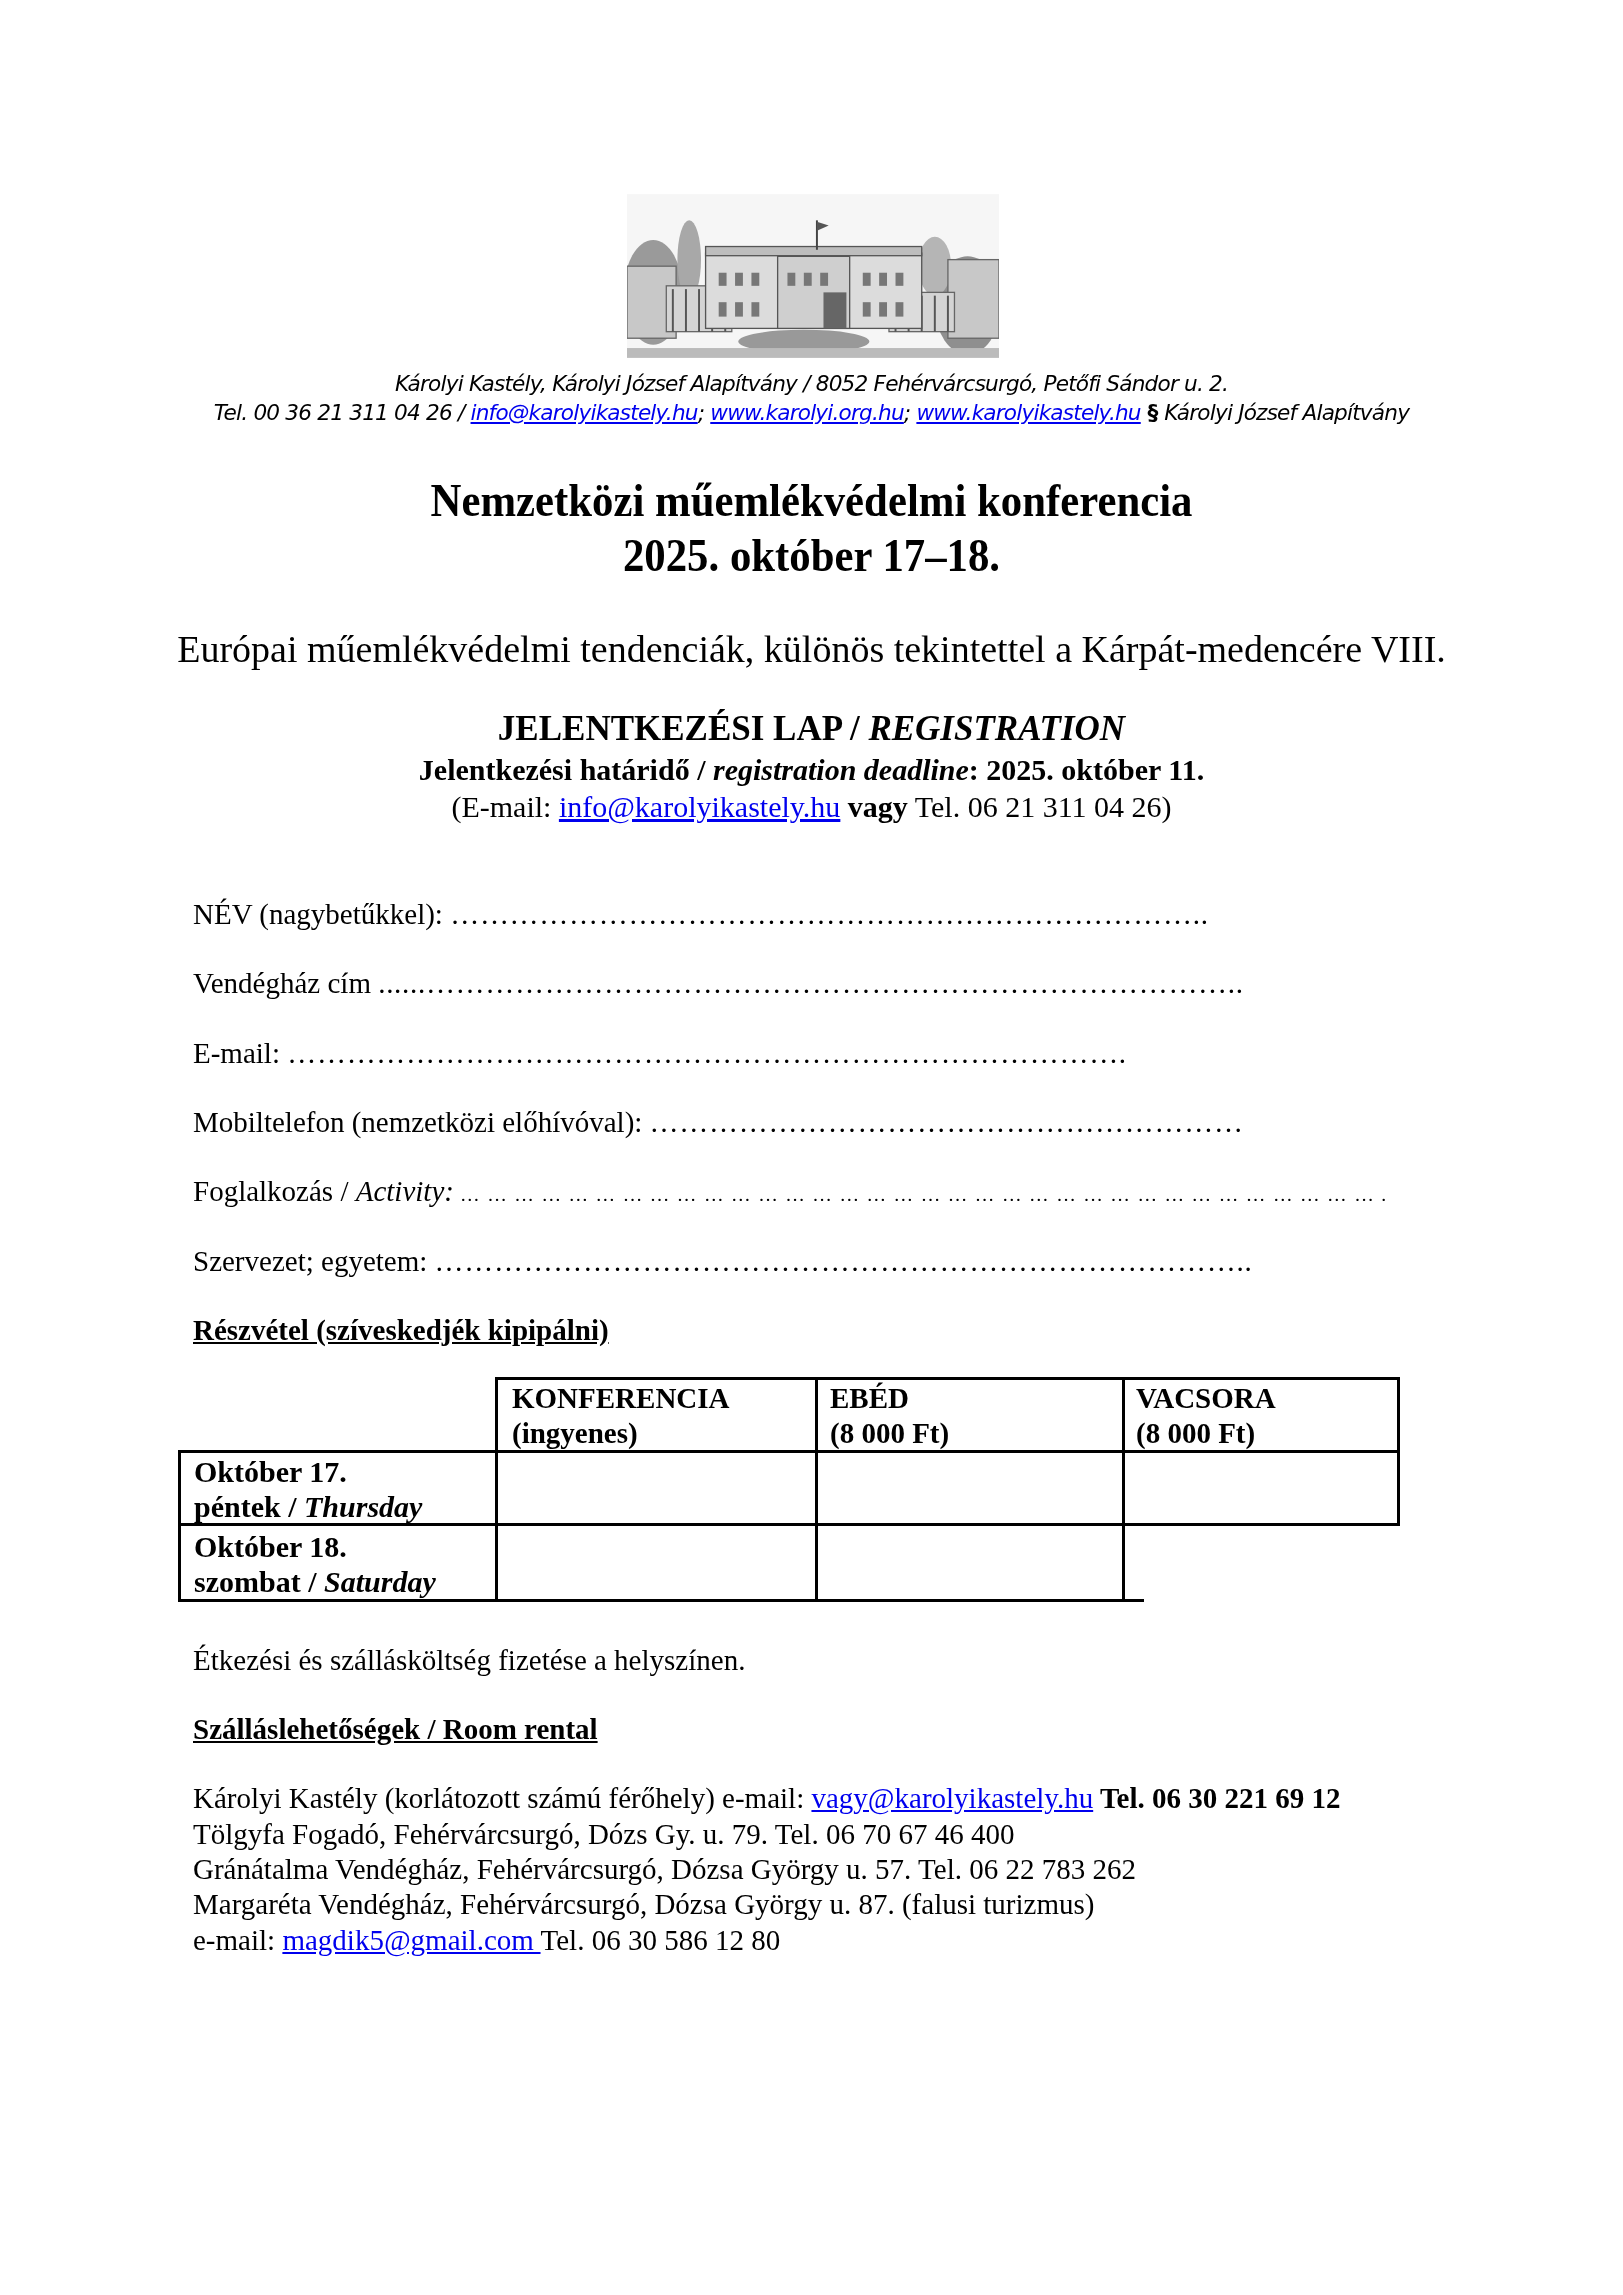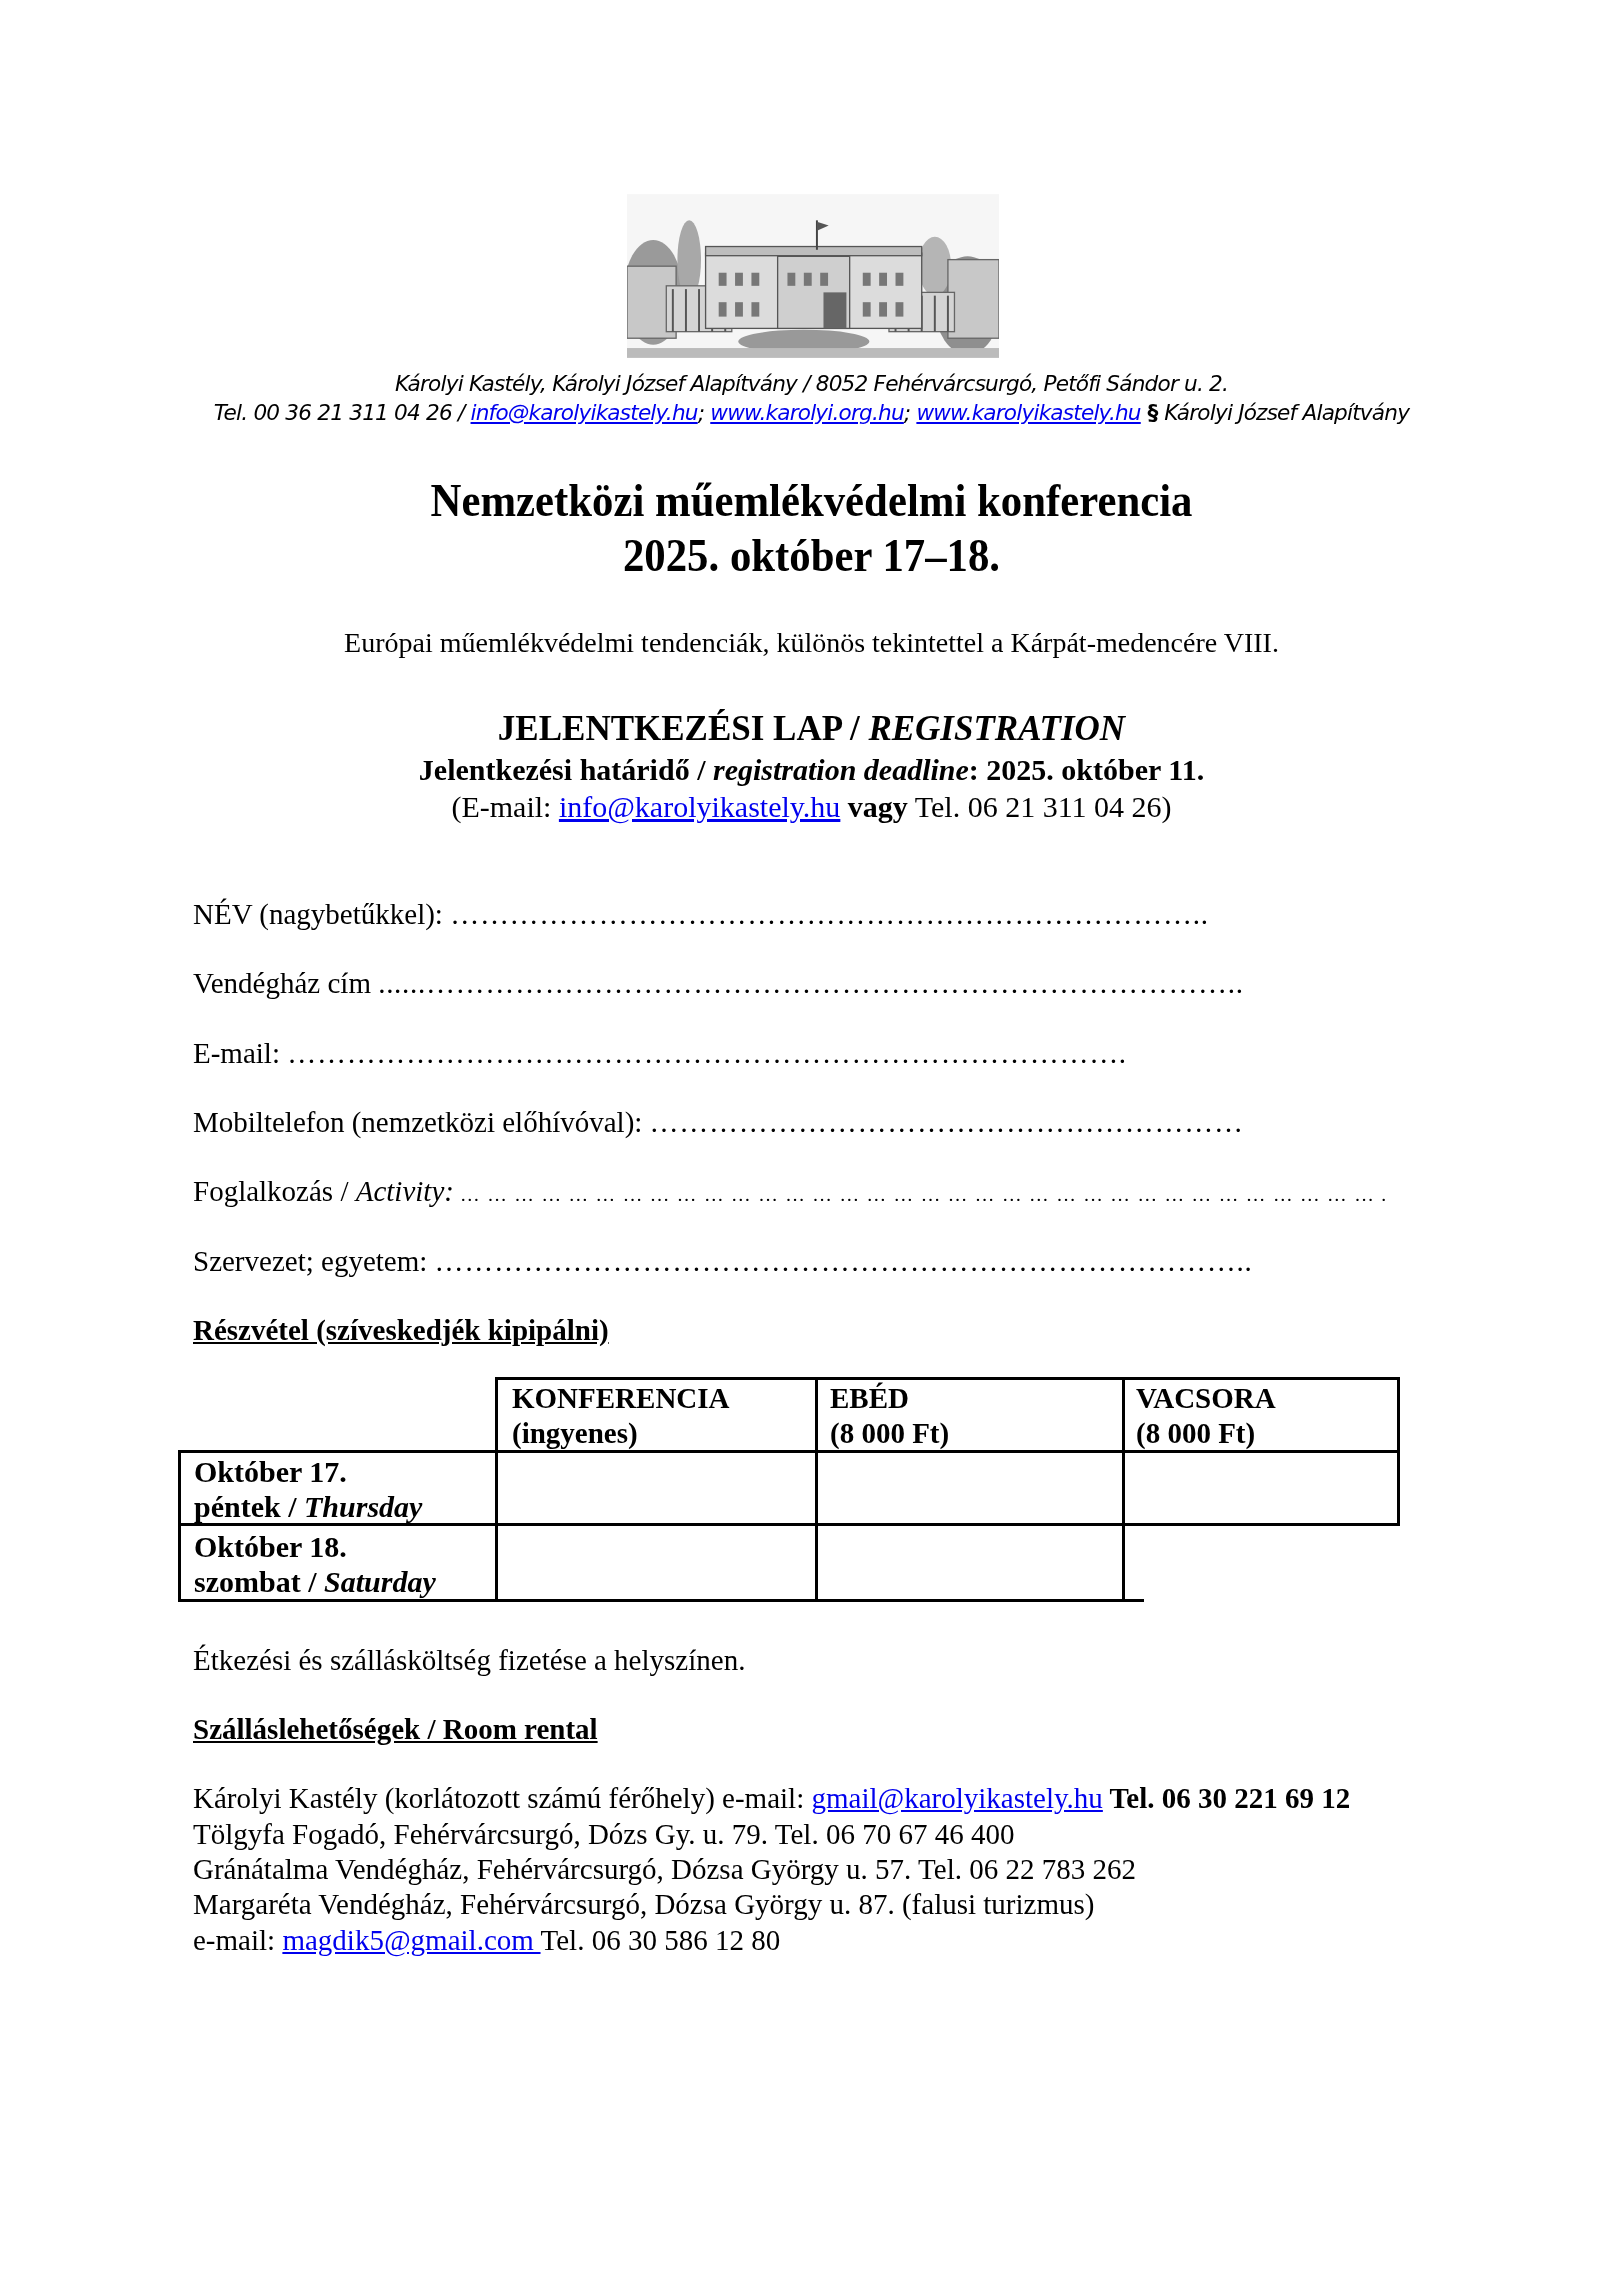--- a/index.html
+++ b/index.html
@@ -13,21 +13,21 @@
   #castle-image { left: 627px; top: 194px; width: 372px; height: 164px; }
 
   .caption { font-size: 21.6px; font-style: italic; font-family: "DejaVu Sans", "Liberation Sans", sans-serif; letter-spacing: -0.8px; }
   #caption-line1 { top: 371px; }
   #caption-line2 { top: 400px; }
 
   .title { font-size: 46px; font-weight: bold; transform: scaleX(0.93); transform-origin: center; }
   #main-title { top: 474px; }
   #main-date { top: 529px; }
 
-  #subtitle { top: 627px; font-size: 28px; }
+  #subtitle { top: 627px; font-size: 38px; }
 
   #reg-heading { top: 709px; font-size: 35px; font-weight: bold; }
   #reg-deadline { top: 753px; font-size: 30px; font-weight: bold; }
   #reg-contact { top: 790px; font-size: 30px; }
 
   .field { left: 193px; font-size: 29px; }
   .field .dots { letter-spacing: 0.7px; }
   #field-name { top: 898px; }
   #field-billing { top: 967px; }
   #field-email { top: 1037px; }
@@ -192,21 +192,21 @@
   <div class="abs" style="left:817px;top:1453px;width:305px;height:71px;"></div>
   <div class="abs" style="left:1125px;top:1453px;width:272px;height:71px;"></div>
   <div class="abs" style="left:498px;top:1526px;width:317px;height:73px;"></div>
   <div class="abs" style="left:817px;top:1526px;width:305px;height:73px;"></div>
 </div>
 
 <div id="payment-note" class="abs serif">Étkezési és szállásköltség fizetése a helyszínen.</div>
 
 <div id="room-heading" class="abs serif">Szálláslehetőségek / Room rental</div>
 <div id="room-1" class="abs serif room-line">
-  <span>Károlyi Kastély (korlátozott számú férőhely) e-mail: </span><a class="link">gmail@karolyikastely.hu</a><span class="bold"> Tel. 06 30 221 69 12</span>
+  <span>Károlyi Kastély (korlátozott számú férőhely) e-mail: </span><a class="link">vagy@karolyikastely.hu</a><span class="bold"> Tel. 06 30 221 69 12</span>
 </div>
 <div id="room-2" class="abs serif room-line">Tölgyfa Fogadó, Fehérvárcsurgó, Dózs Gy. u. 79. Tel. 06 70 67 46 400</div>
 <div id="room-3" class="abs serif room-line">Gránátalma Vendégház, Fehérvárcsurgó, Dózsa György u. 57. Tel. 06 22 783 262</div>
 <div id="room-4" class="abs serif room-line">Margaréta Vendégház, Fehérvárcsurgó, Dózsa György u. 87. (falusi turizmus)</div>
 <div id="room-5" class="abs serif room-line">
   <span>e-mail:  </span><a class="link">magdik5@gmail.com </a><span>Tel. 06 30 586 12 80</span>
 </div>
 
 
 </body></html>

